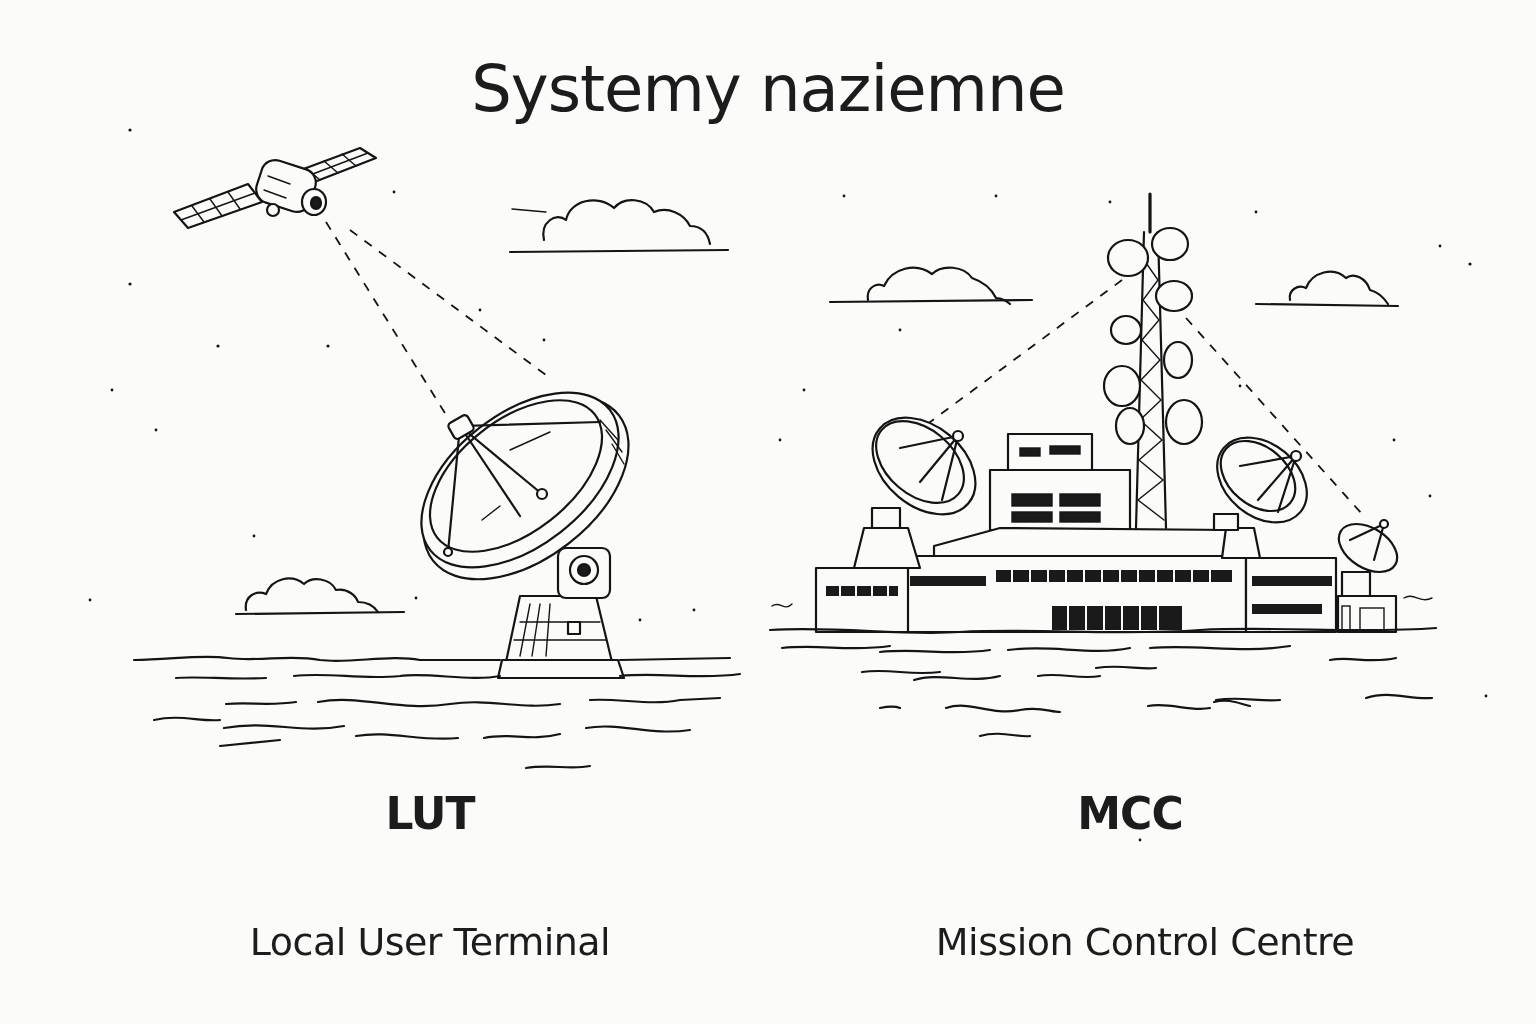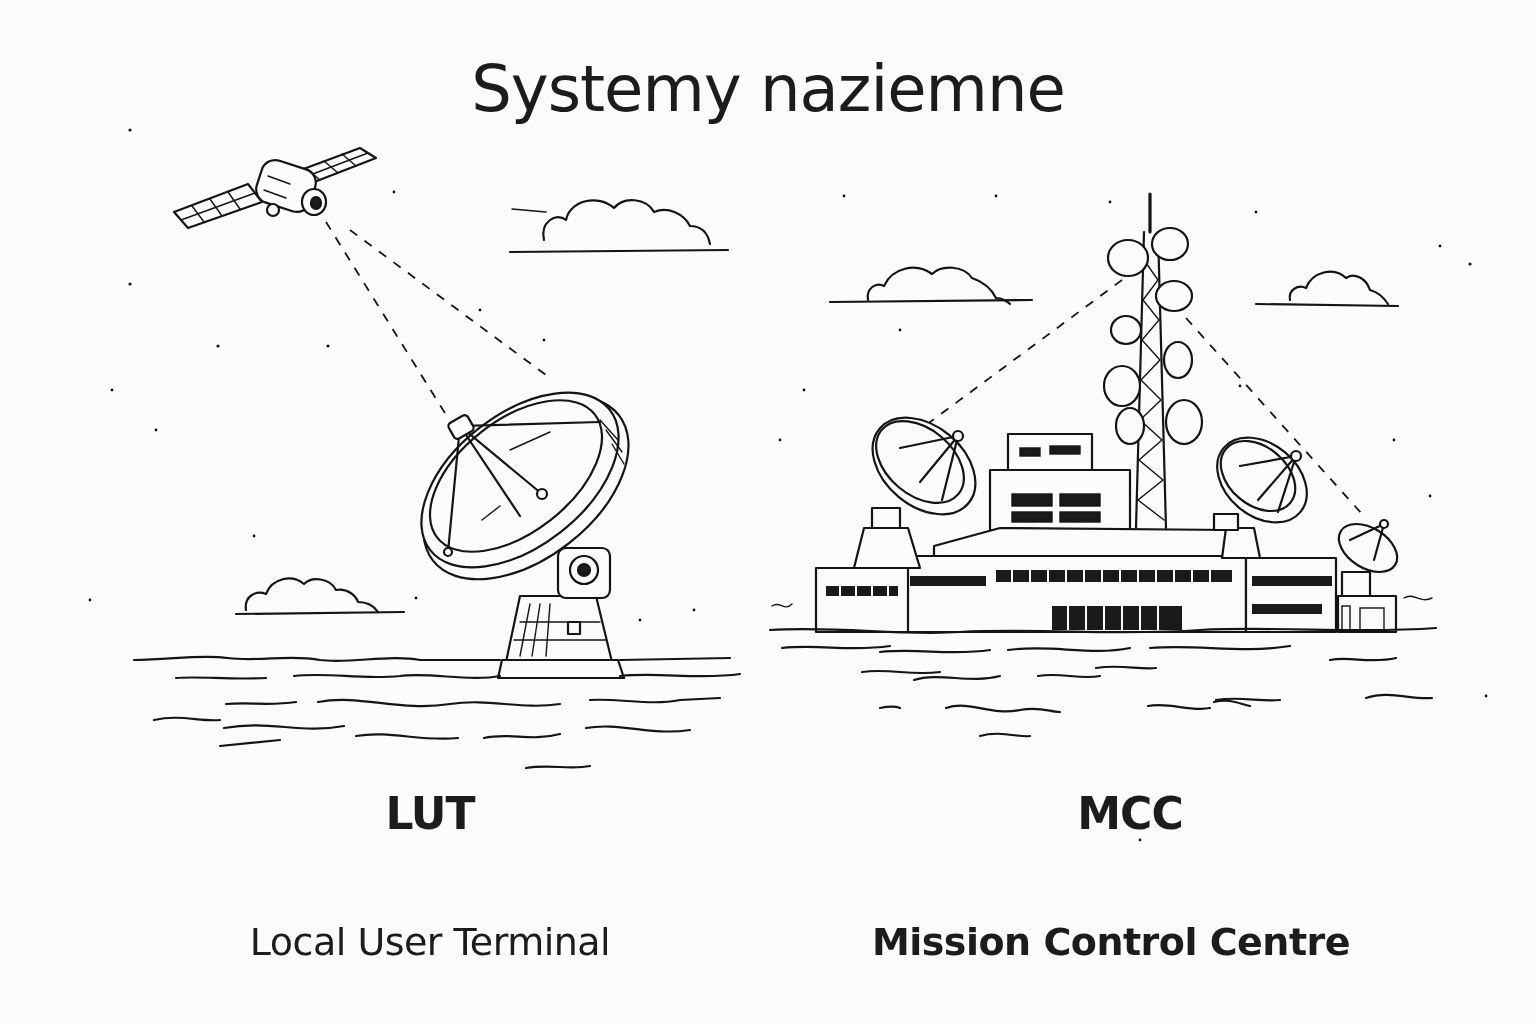--- a/index.html
+++ b/index.html
@@ -47,21 +47,21 @@
     top: 888px;
     font-size: 38px;
     text-align: center;
     color: #1c1c1c;
     letter-spacing: -0.5px;
     margin-top: 32px;
   }
   .lut-abbr { left: 230px; width: 400px; }
   .lut-full { left: 190px; width: 480px; }
   .mcc-abbr { left: 930px; width: 400px; }
-  .mcc-full { left: 846px; width: 530px; font-weight: bold; }
+  .mcc-full { left: 880px; width: 530px; }
   svg .ink { stroke: #141414; fill: none; stroke-width: 2.2; stroke-linecap: round; stroke-linejoin: round; }
   svg .ink-thin { stroke: #141414; fill: none; stroke-width: 1.4; stroke-linecap: round; }
   svg .ink-thick { stroke: #141414; fill: none; stroke-width: 3.2; stroke-linecap: round; }
   svg .fill-white { fill: #fbfbfa; }
   svg .fill-dark { fill: #1a1a1a; }
   svg .dash { stroke: #141414; fill: none; stroke-width: 1.8; stroke-dasharray: 9 9; }
 </style>
 </head>
 <body>
 

